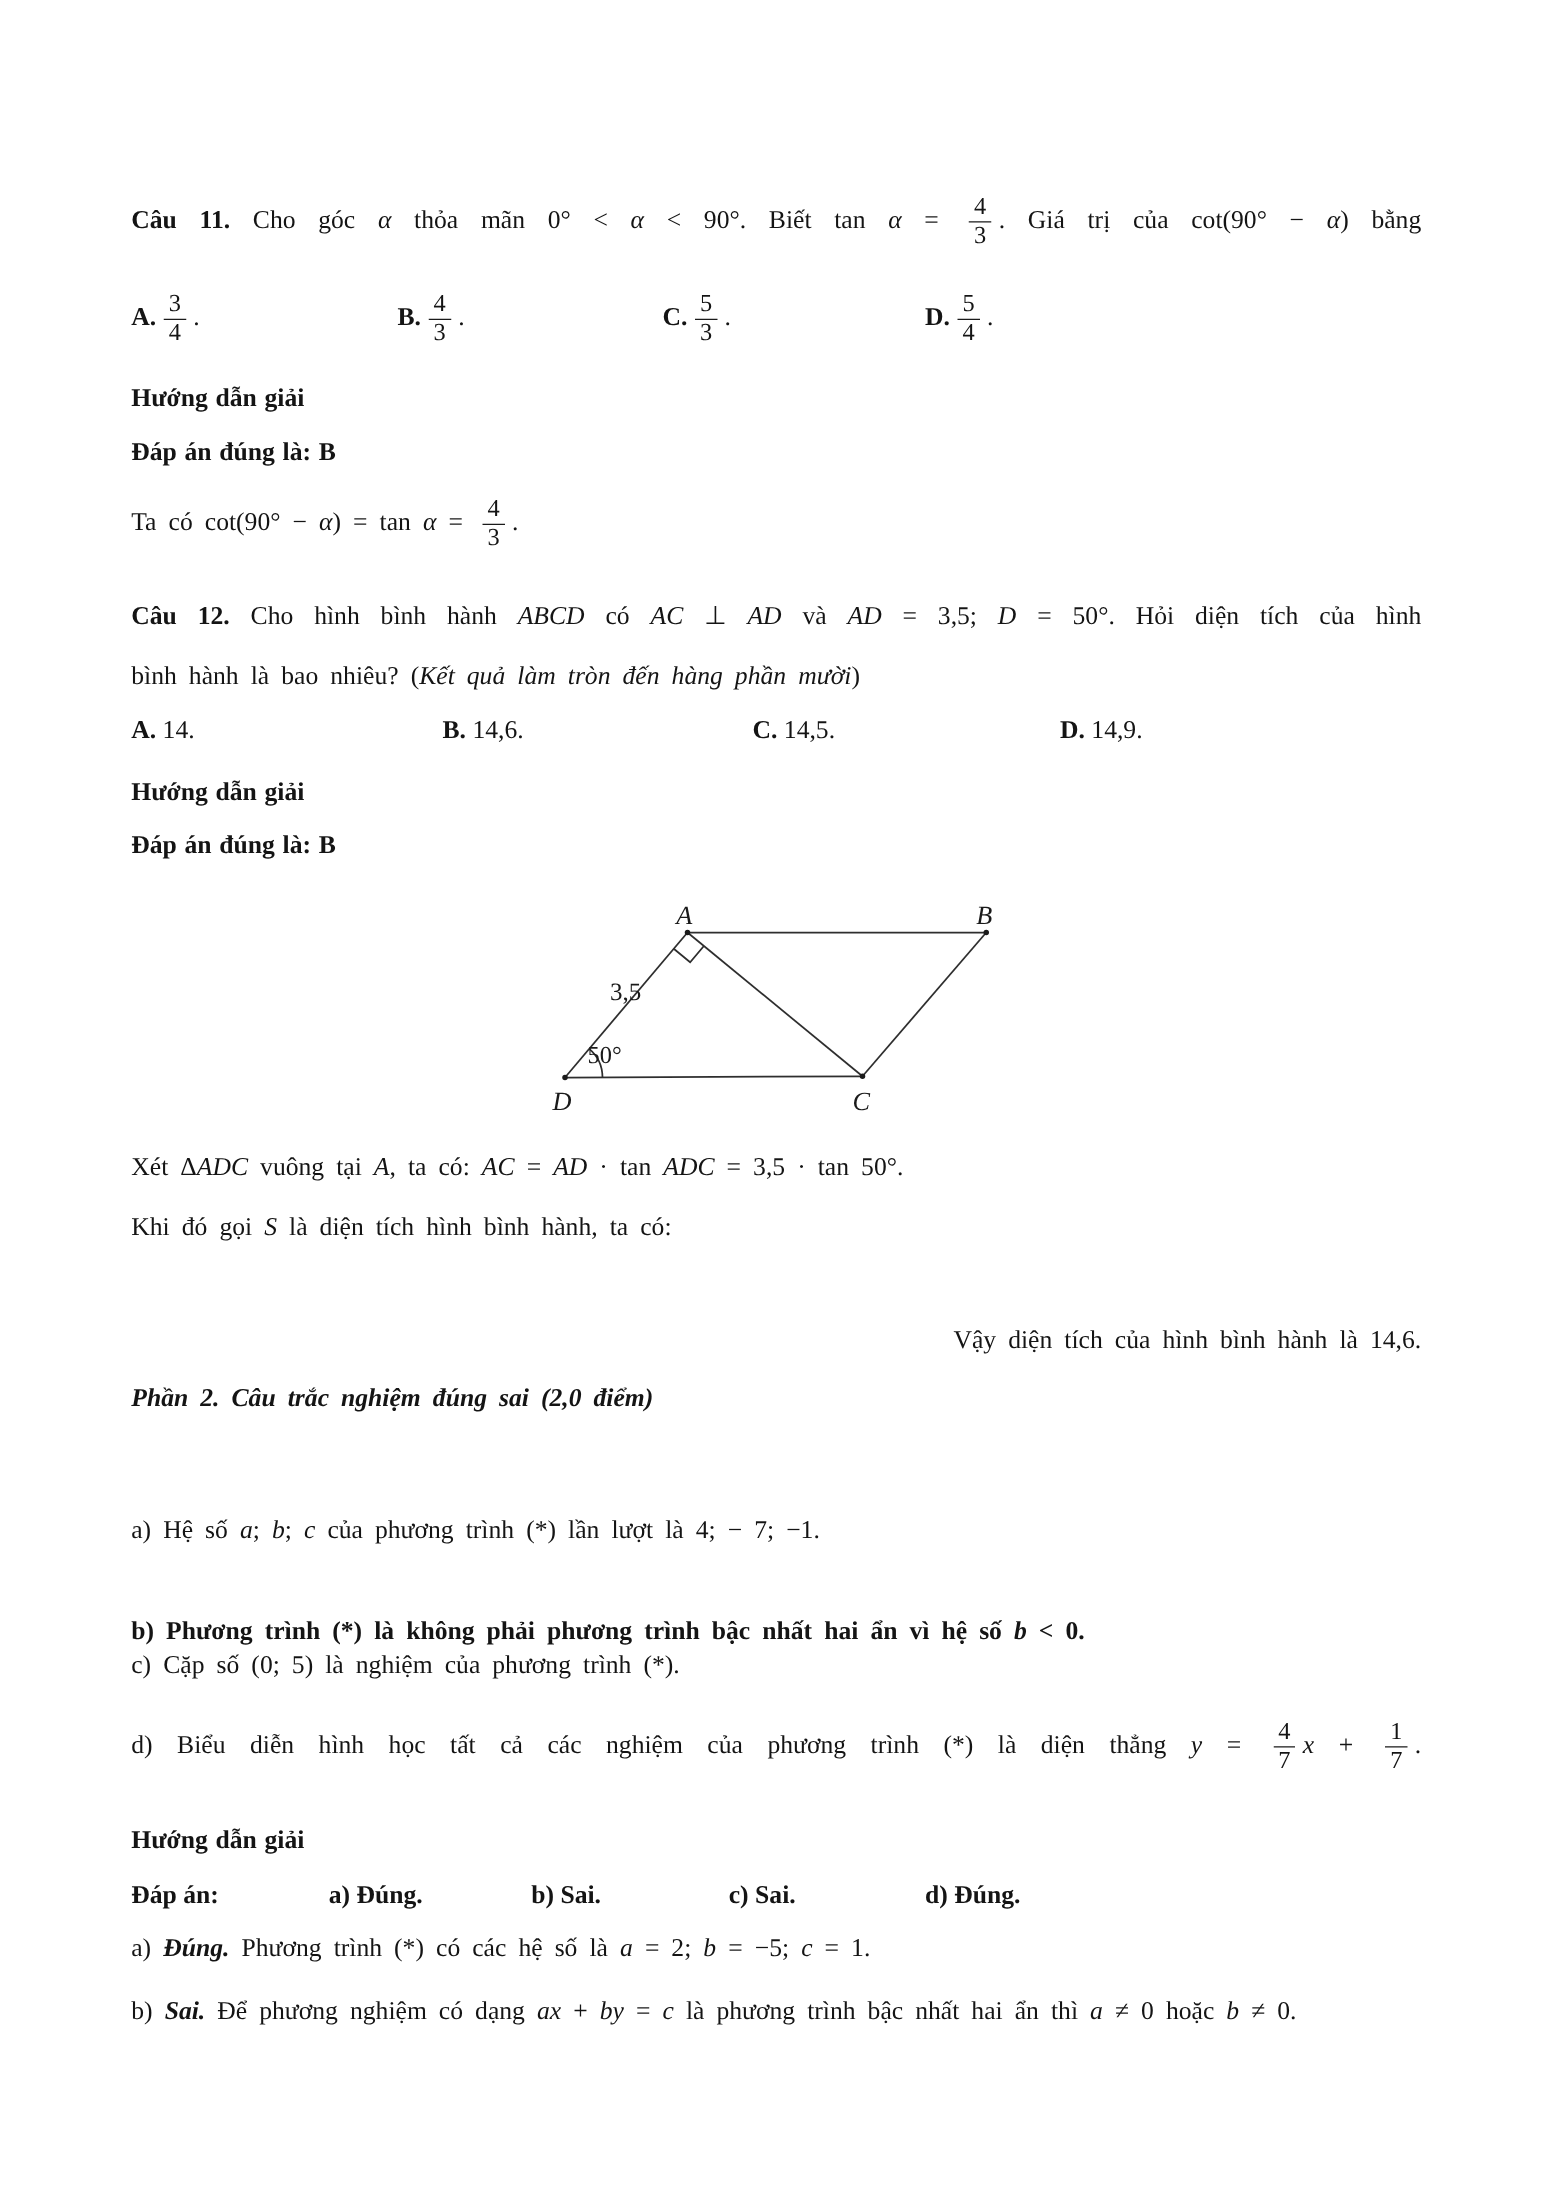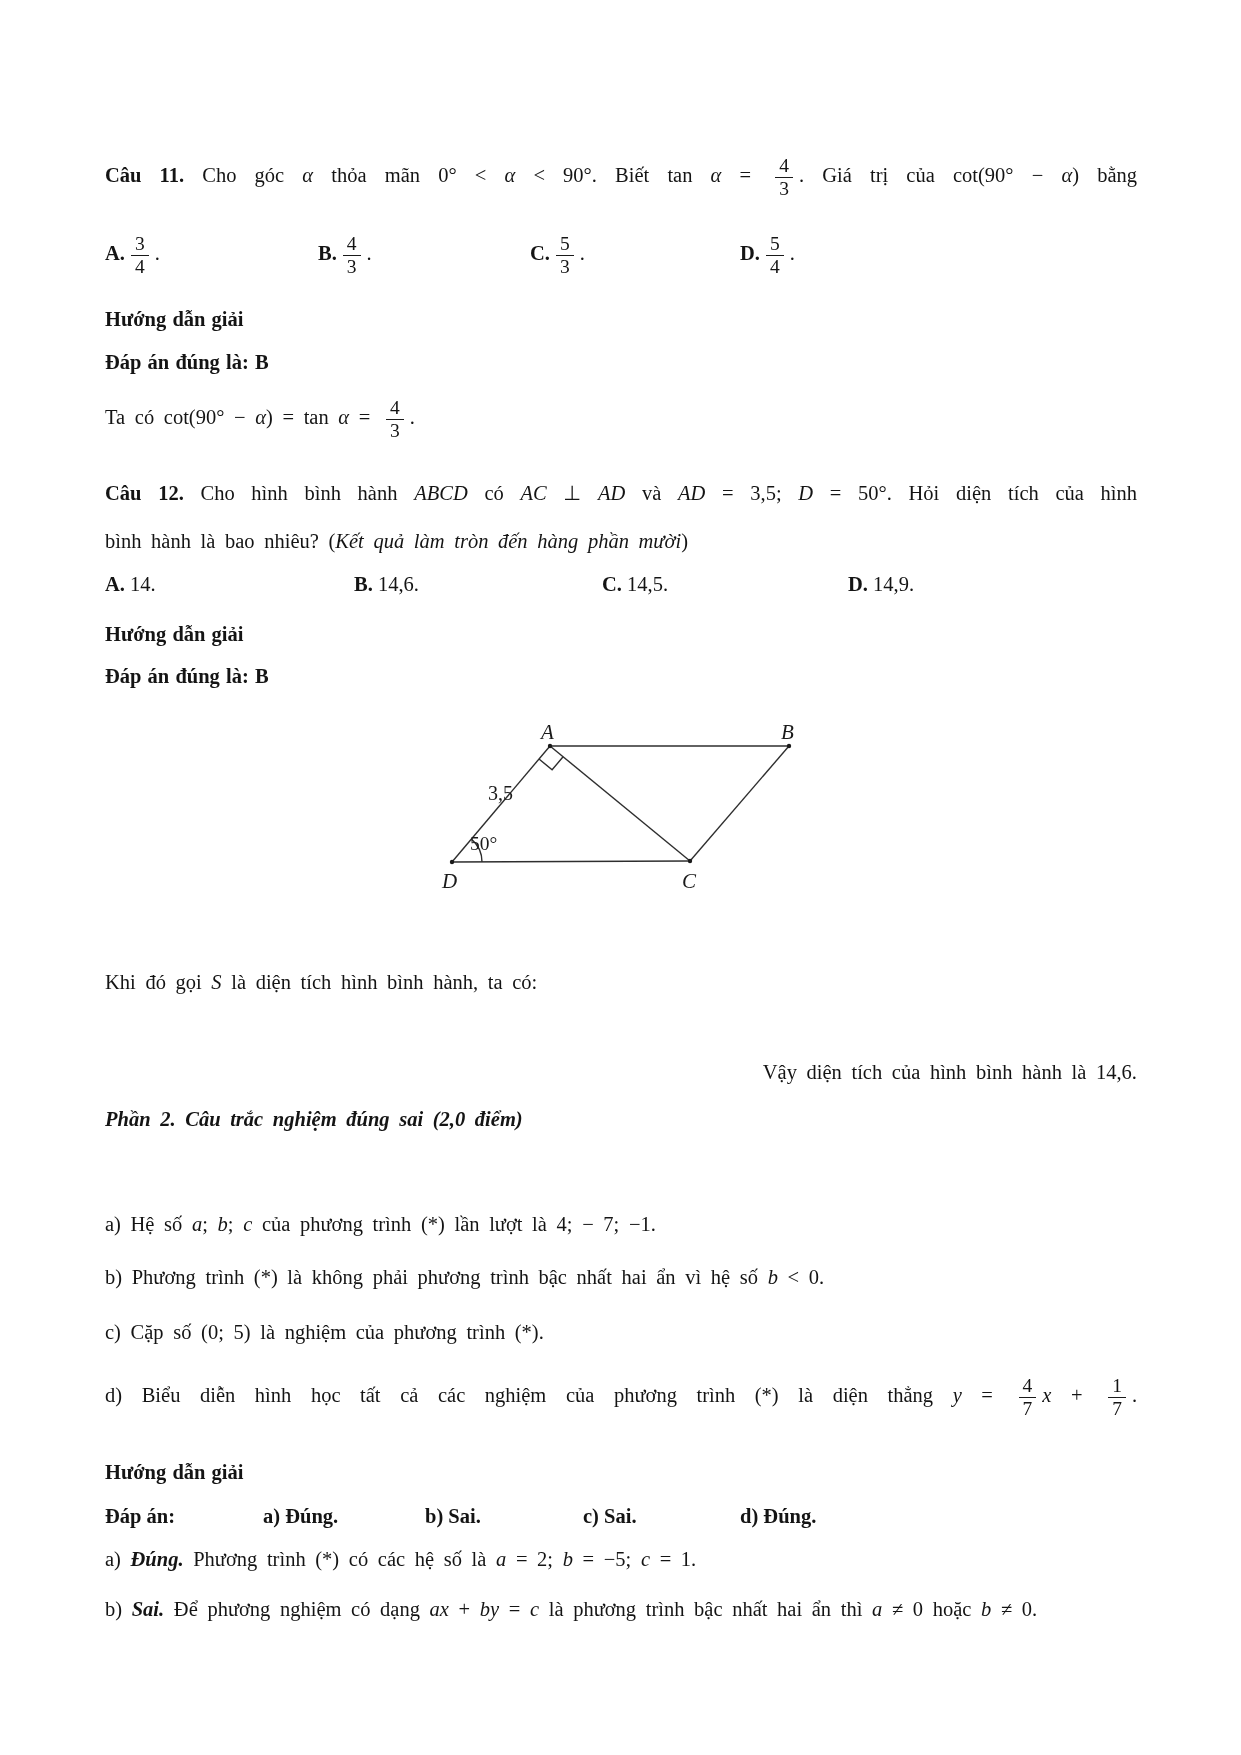--- a/index.html
+++ b/index.html
@@ -88,33 +88,36 @@
       </g>
       <text x="151" y="96" class="pt">A</text>
       <text x="391" y="96" class="pt">B</text>
       <text x="292" y="245" class="pt">C</text>
       <text x="52" y="245" class="pt">D</text>
       <text x="123" y="157" class="dnum" text-anchor="end">3,5</text>
       <text x="80" y="207" class="dang">50°</text>
     </svg>
   </div>
 
+  <div class="blk" style="top:893px;">
+    <span>Xét Δ</span><span class="it">ADC</span><span> vuông tại </span><span class="it">A</span><span>, ta có: </span><span class="it">AC</span><span> = </span><span class="it">AD</span><span> · tan </span><span class="it">ADC</span><span> = 3,5 · tan 50°.</span>
+  </div>
   <div class="blk" style="top:941px;">
     <span>Khi đó gọi </span><span class="it">S</span><span> là diện tích hình bình hành, ta có:</span>
   </div>
   <div class="blk" style="top:1031px;text-align:right;">Vậy diện tích của hình bình hành là 14,6.</div>
 
   <div class="blk bi" style="top:1078px;">Phần 2. Câu trắc nghiệm đúng sai (2,0 điểm)</div>
 
 
   <div class="blk" style="top:1183px;">
     <span>a) Hệ số </span><span class="it">a</span><span>; </span><span class="it">b</span><span>; </span><span class="it">c</span><span> của phương trình (*) lần lượt là 4; − 7; −1.</span>
   </div>
 
-  <div class="blk" style="top:1236px;">
+  <div class="blk" style="top:1264px;font-weight:bold;">
     <span>b) Phương trình (*) là không phải phương trình bậc nhất hai ẩn vì hệ số </span><span class="it">b</span><span> &lt; 0.</span>
   </div>
 
   <div class="blk" style="top:1291px;">c) Cặp số (0; 5) là nghiệm của phương trình (*).</div>
 
   <div class="blk jl" style="top:1347px;">
     <span>d) Biểu diễn hình học tất cả các nghiệm của phương trình (*) là diện thẳng </span><span class="it">y</span><span> = </span><span class="frac"><span class="fn">4</span><span class="fd">7</span></span><span class="it">x</span><span> + </span><span class="frac"><span class="fn">1</span><span class="fd">7</span></span><span>.</span>
   </div>
 
   <div class="blk head" style="top:1431px;">Hướng dẫn giải</div>

